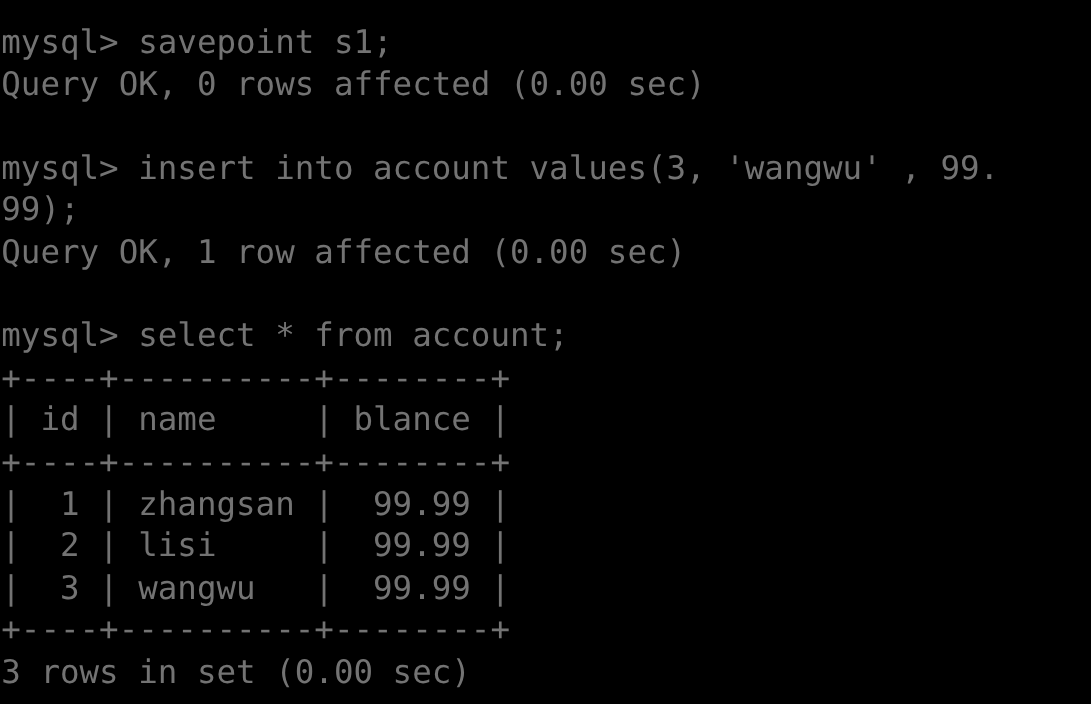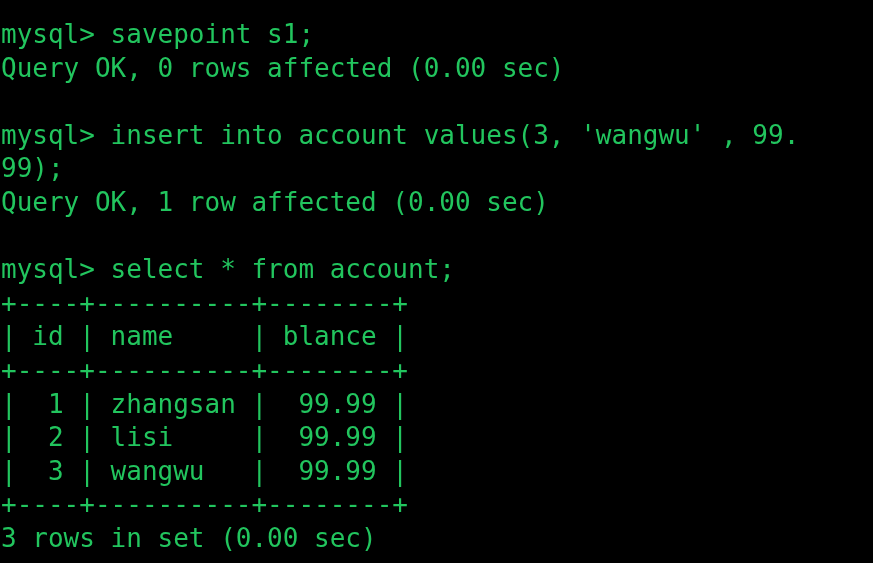--- a/index.html
+++ b/index.html
@@ -25,21 +25,21 @@
     box-sizing: border-box;
     white-space: pre;
     overflow: hidden;
   }
   .line {
     height: 33.6px;
     white-space: pre;
     font-family: "DejaVu Sans Mono", "Liberation Mono", monospace;
     font-size: 26px;
     line-height: 33.6px;
-    color: #22c55e;
+    color: #737373;
     padding-left: 1px;
   }
   .line.blank {
     color: transparent;
   }
 </style>
 </head>
 <body>
 
 <div id="terminal"><div class="line">mysql&gt; savepoint s1;</div><div class="line">Query OK, 0 rows affected (0.00 sec)</div><div class="line blank"> </div><div class="line">mysql&gt; insert into account values(3, 'wangwu' , 99.</div><div class="line">99);</div><div class="line">Query OK, 1 row affected (0.00 sec)</div><div class="line blank"> </div><div class="line">mysql&gt; select * from account;</div><div class="line">+----+----------+--------+</div><div class="line">| id | name     | blance |</div><div class="line">+----+----------+--------+</div><div class="line">|  1 | zhangsan |  99.99 |</div><div class="line">|  2 | lisi     |  99.99 |</div><div class="line">|  3 | wangwu   |  99.99 |</div><div class="line">+----+----------+--------+</div><div class="line">3 rows in set (0.00 sec)</div></div>

